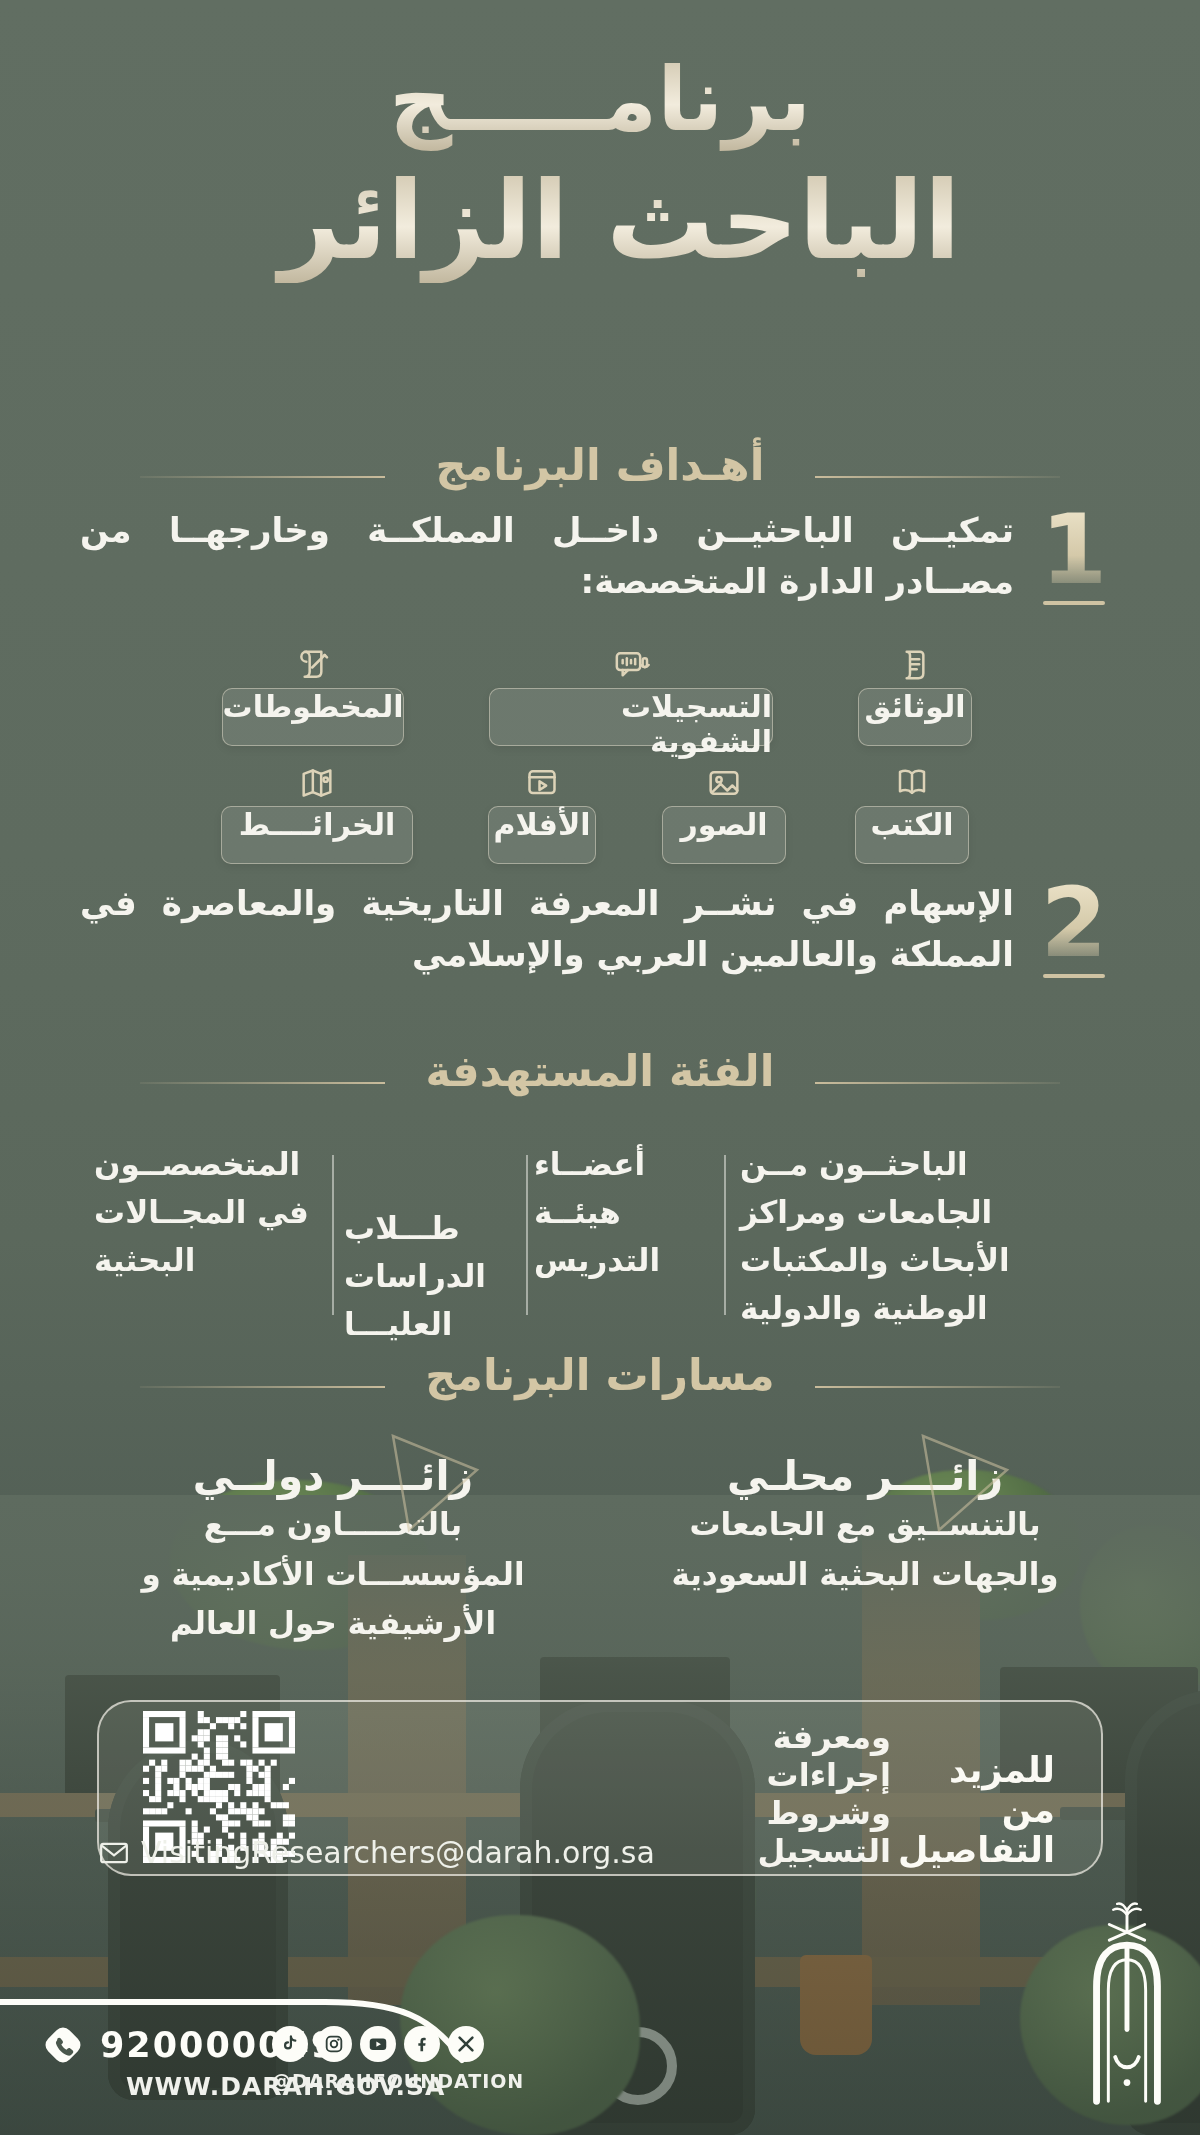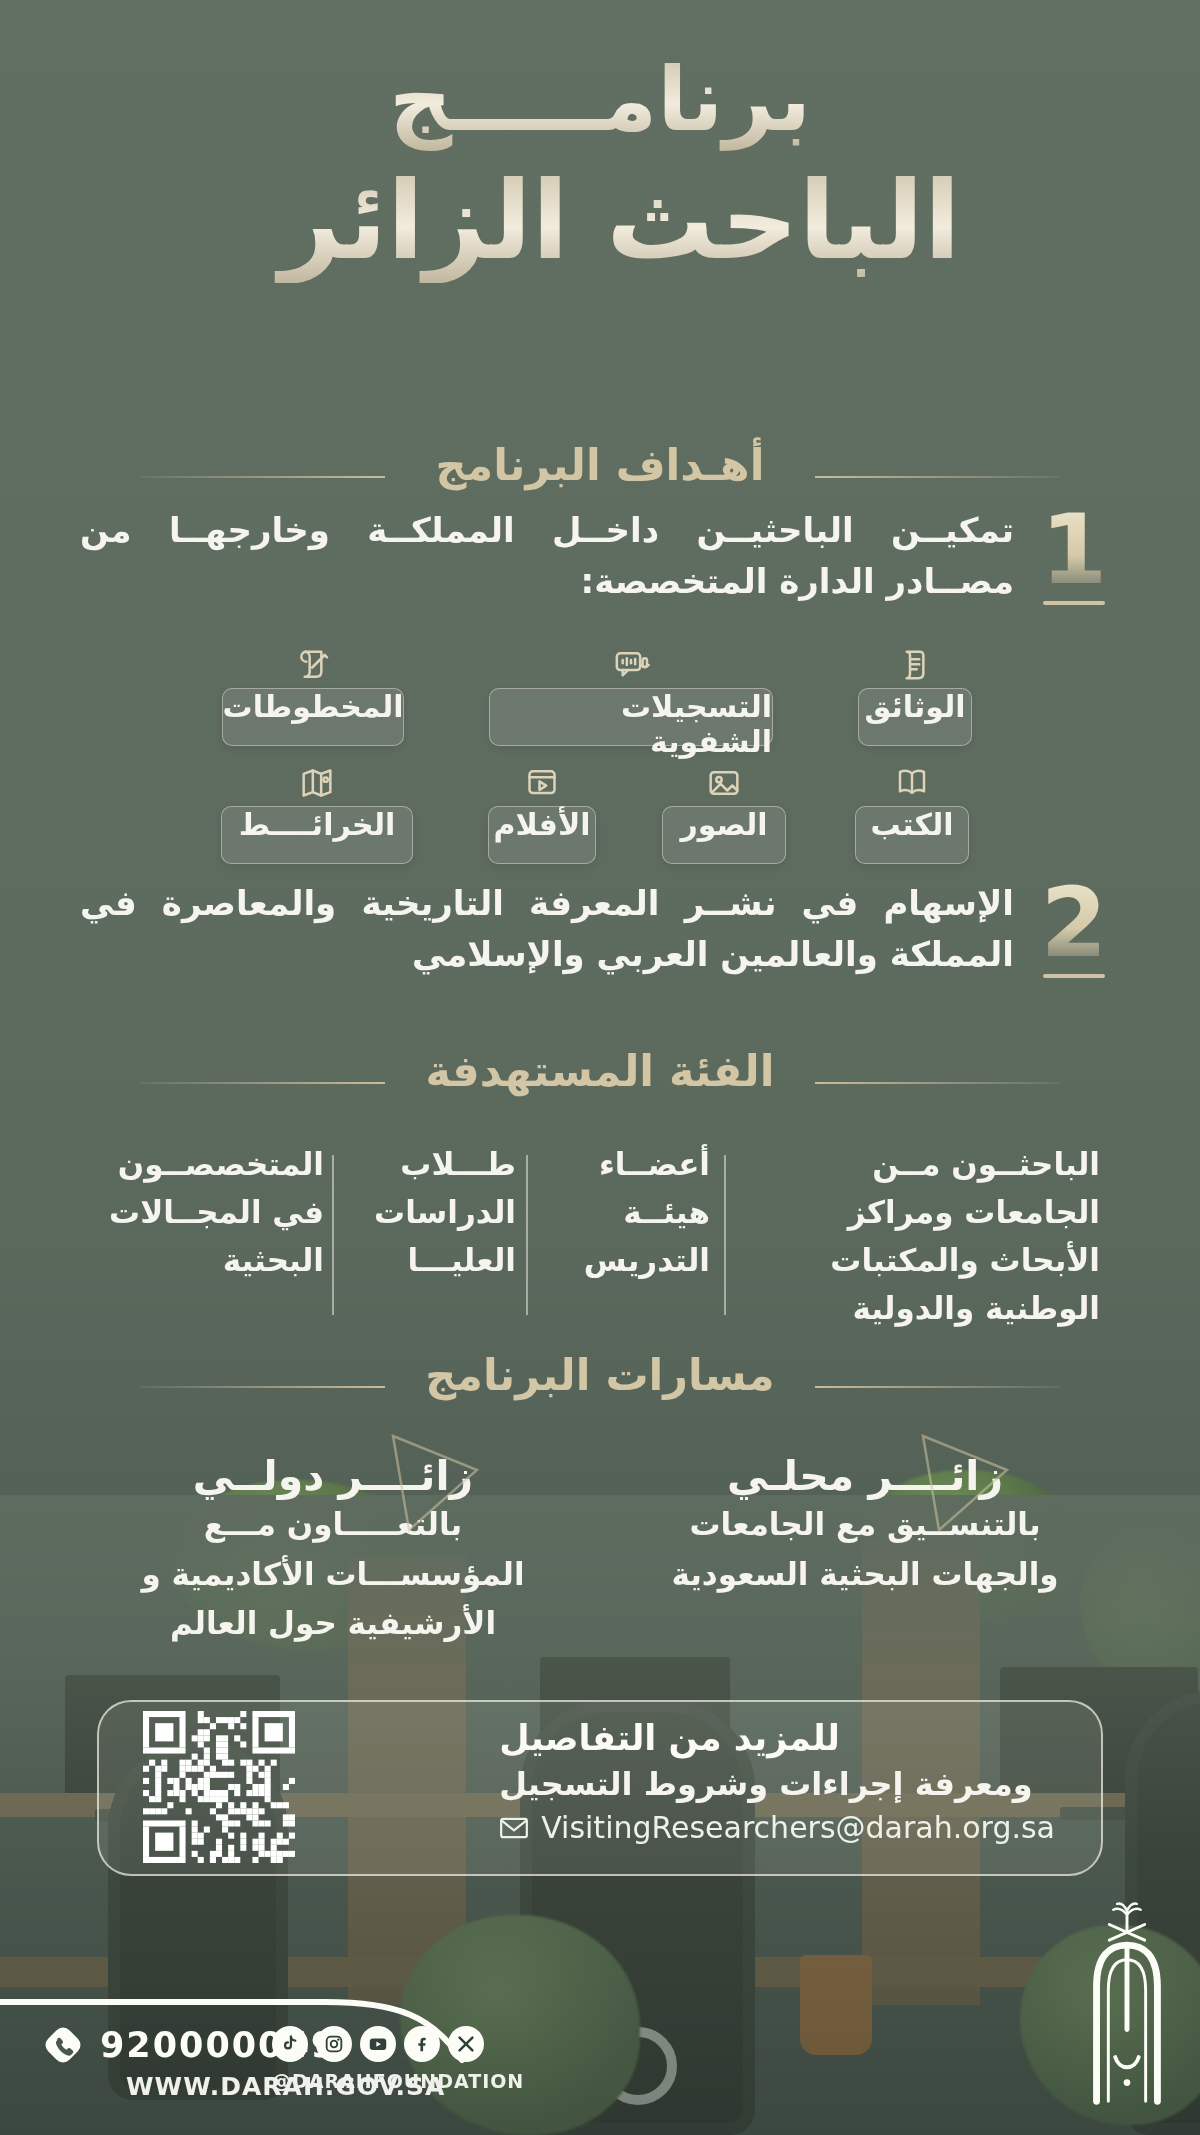--- a/index.html
+++ b/index.html
@@ -58,33 +58,33 @@
   .num-underline{width:62px;height:4px;background:#cfc3a3;margin-top:4px;border-radius:2px;}
   .obj-text{flex:1;padding-right:14px;color:#f5f4ee;font-weight:bold;font-size:34px;line-height:1.5;
     text-align:justify;text-align-last:right;}
   
   .badge{position:absolute;z-index:2;height:56px;display:flex;justify-content:center;
     background:rgba(255,255,255,0.09);border:1px solid rgba(228,222,203,0.5);border-radius:10px;
     color:#f5f4ee;font-weight:bold;font-size:30px;box-shadow:0 3px 8px rgba(0,0,0,0.08);}
   .bicon{position:absolute;top:-44px;left:50%;transform:translateX(-50%);width:40px;height:40px;}
   .bicon *{stroke:#ddd3b8;fill:none;stroke-width:1.5;stroke-linecap:round;stroke-linejoin:round;}
   
-  .col{color:#f5f4ee;font-weight:bold;font-size:31px;line-height:1.55;text-align:right;}
+  .col{color:#f5f4ee;font-weight:bold;font-size:31px;line-height:1.55;text-align:left;}
   .vsep{width:2px;background:rgba(244,244,238,0.5);}
   
   .track{text-align:center;}
   .track-title{position:relative;display:inline-block;font-size:41px;font-weight:bold;color:#f5f4ee;}
   .tri{position:absolute;top:-34px;right:-18px;width:112px;height:128px;}
   .tri polygon{fill:none;stroke:rgba(207,195,163,0.55);stroke-width:2.5;}
   .track-desc{font-size:31px;font-weight:bold;color:#f5f4ee;line-height:1.6;}
   
   .contact{right:97px;left:97px;top:1700px;height:172px;border:2px solid rgba(243,241,232,0.7);
     border-radius:34px;background:rgba(205,214,198,0.12);z-index:2;}
   .qr{position:absolute;left:44px;top:9px;width:152px;height:152px;}
-  .contact-text{position:absolute;right:46px;top:16px;display:flex;flex-direction:column;align-items:flex-end;gap:7px;}
+  .contact-text{position:absolute;right:46px;top:16px;display:flex;flex-direction:row;align-items:flex-end;gap:7px;}
   .ct1{font-size:35px;font-weight:bold;color:#fbfaf4;}
   .ct2{font-size:32px;font-weight:bold;color:#f5f4ee;}
   .ct-email{direction:ltr;display:flex;align-items:center;gap:12px;color:#eef0e9;font-size:30px;}
   .env{width:30px;height:22px;}
   .env *{stroke:#eef0e9;fill:none;stroke-width:1.8;}
   
   .swoosh{left:0;top:1992px;width:480px;height:75px;z-index:2;}
   .phone-block{left:40px;top:2022px;direction:ltr;color:#fff;z-index:2;text-align:center;}
   .phone-row{display:flex;align-items:center;gap:14px;}
   .phone-badge{width:46px;height:46px;display:flex;align-items:center;justify-content:center;}
@@ -209,21 +209,21 @@
       <div class="num-underline"></div>
     </div>
     <div class="obj-text">الإسهام في نشــر المعرفة التاريخية والمعاصرة في المملكة والعالمين العربي والإسلامي</div>
   </div>
 
   <div class="abs sec-head" style="top:1046px;">الفئة المستهدفة</div>
   <div class="abs col" style="top:1140px;right:100px;width:360px;">الباحثــون مــن الجامعات ومراكز الأبحاث والمكتبات الوطنية والدولية</div>
   <div class="abs vsep" style="top:1155px;right:474px;height:160px;"></div>
   <div class="abs col" style="top:1140px;right:490px;width:176px;">أعضــاء هيئــة التدريس</div>
   <div class="abs vsep" style="top:1155px;right:672px;height:160px;"></div>
-  <div class="abs col" style="top:1140px;right:684px;width:172px;">طـــلاب الدراسات العليـــا</div>
+  <div class="abs col" style="top:1204px;right:684px;width:172px;">طـــلاب الدراسات العليـــا</div>
   <div class="abs vsep" style="top:1155px;right:866px;height:160px;"></div>
   <div class="abs col" style="top:1140px;right:876px;width:230px;">المتخصصــون في المجــالات البحثية</div>
 
   <div class="abs sec-head" style="top:1350px;">مسارات البرنامج</div>
 
   <div class="abs track" style="top:1452px;right:120px;width:430px;">
     <div class="track-title">
       <svg class="tri" viewBox="0 0 112 128">
         <polygon points="14,18 98,52 30,112"></polygon>
       </svg>

